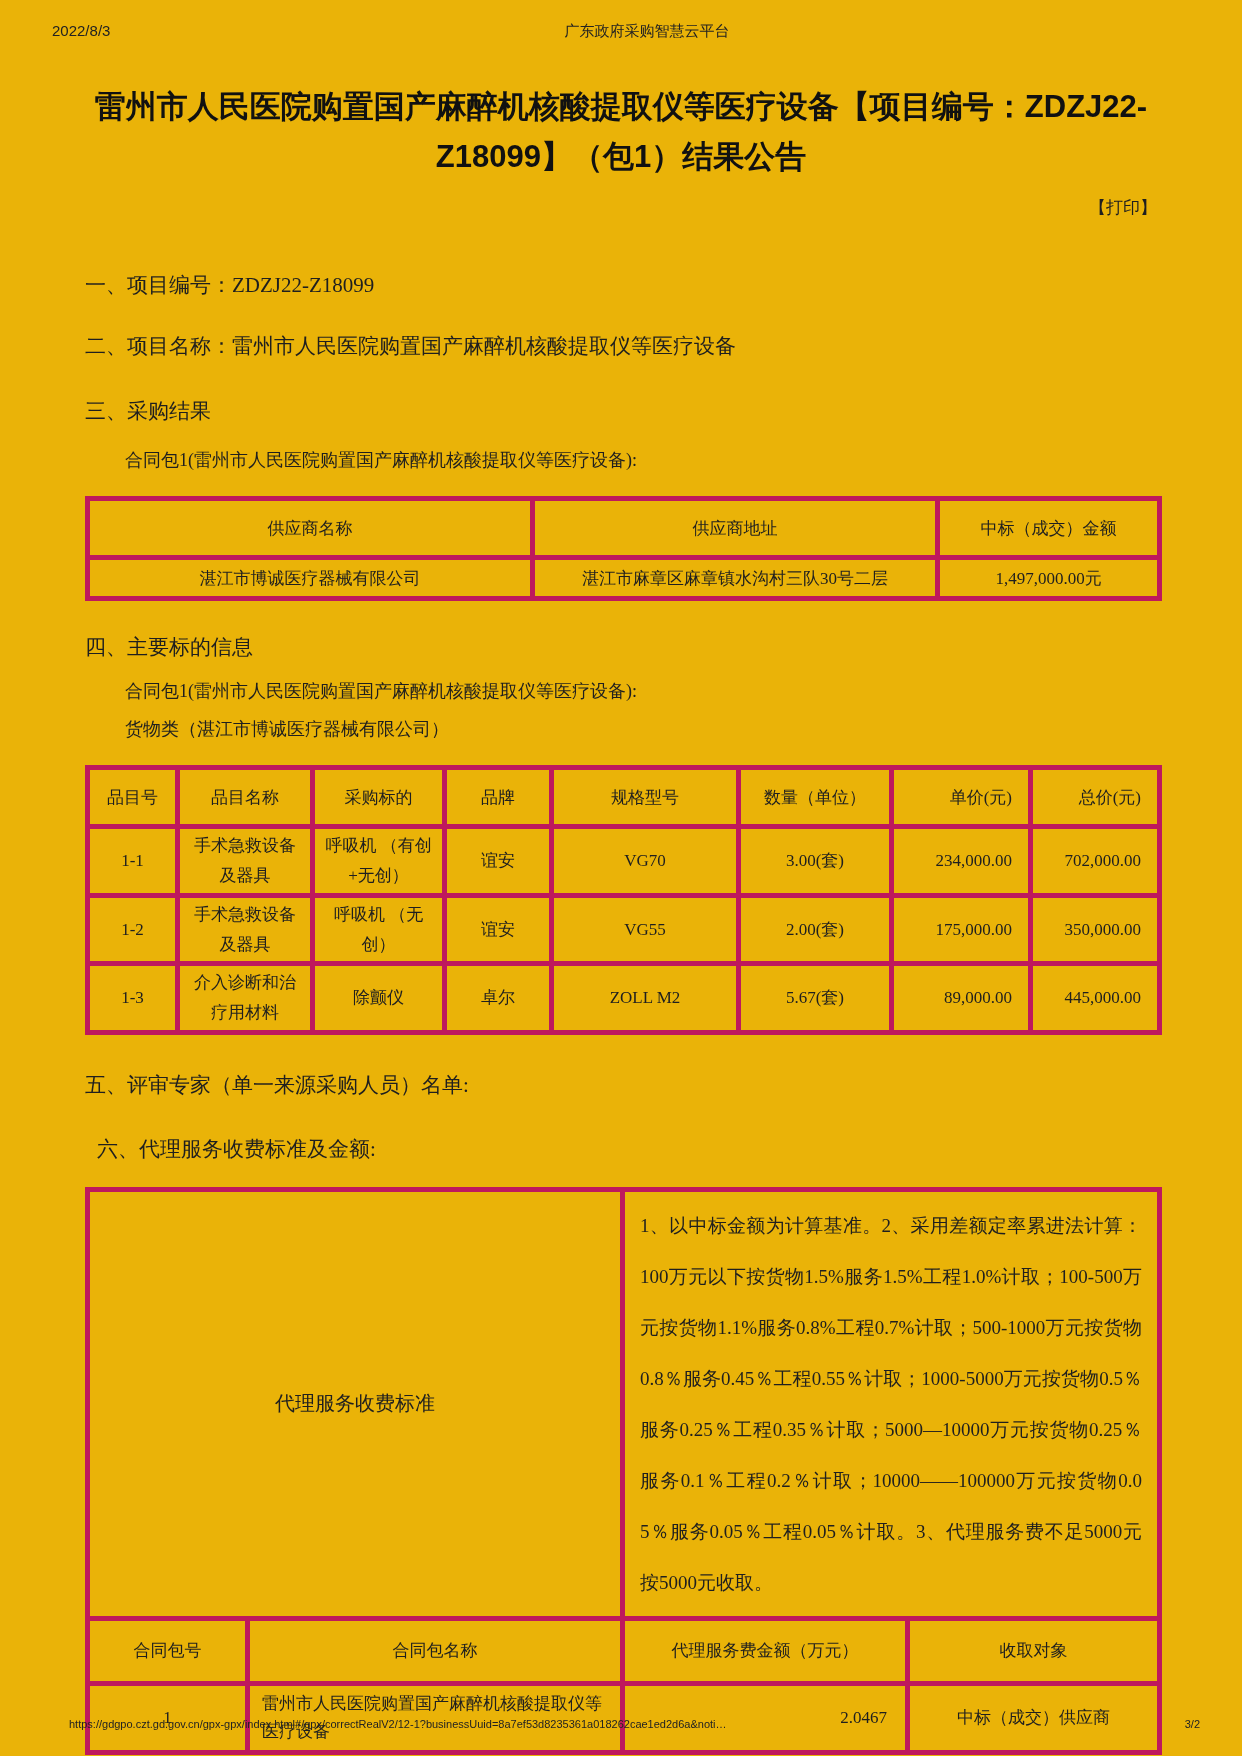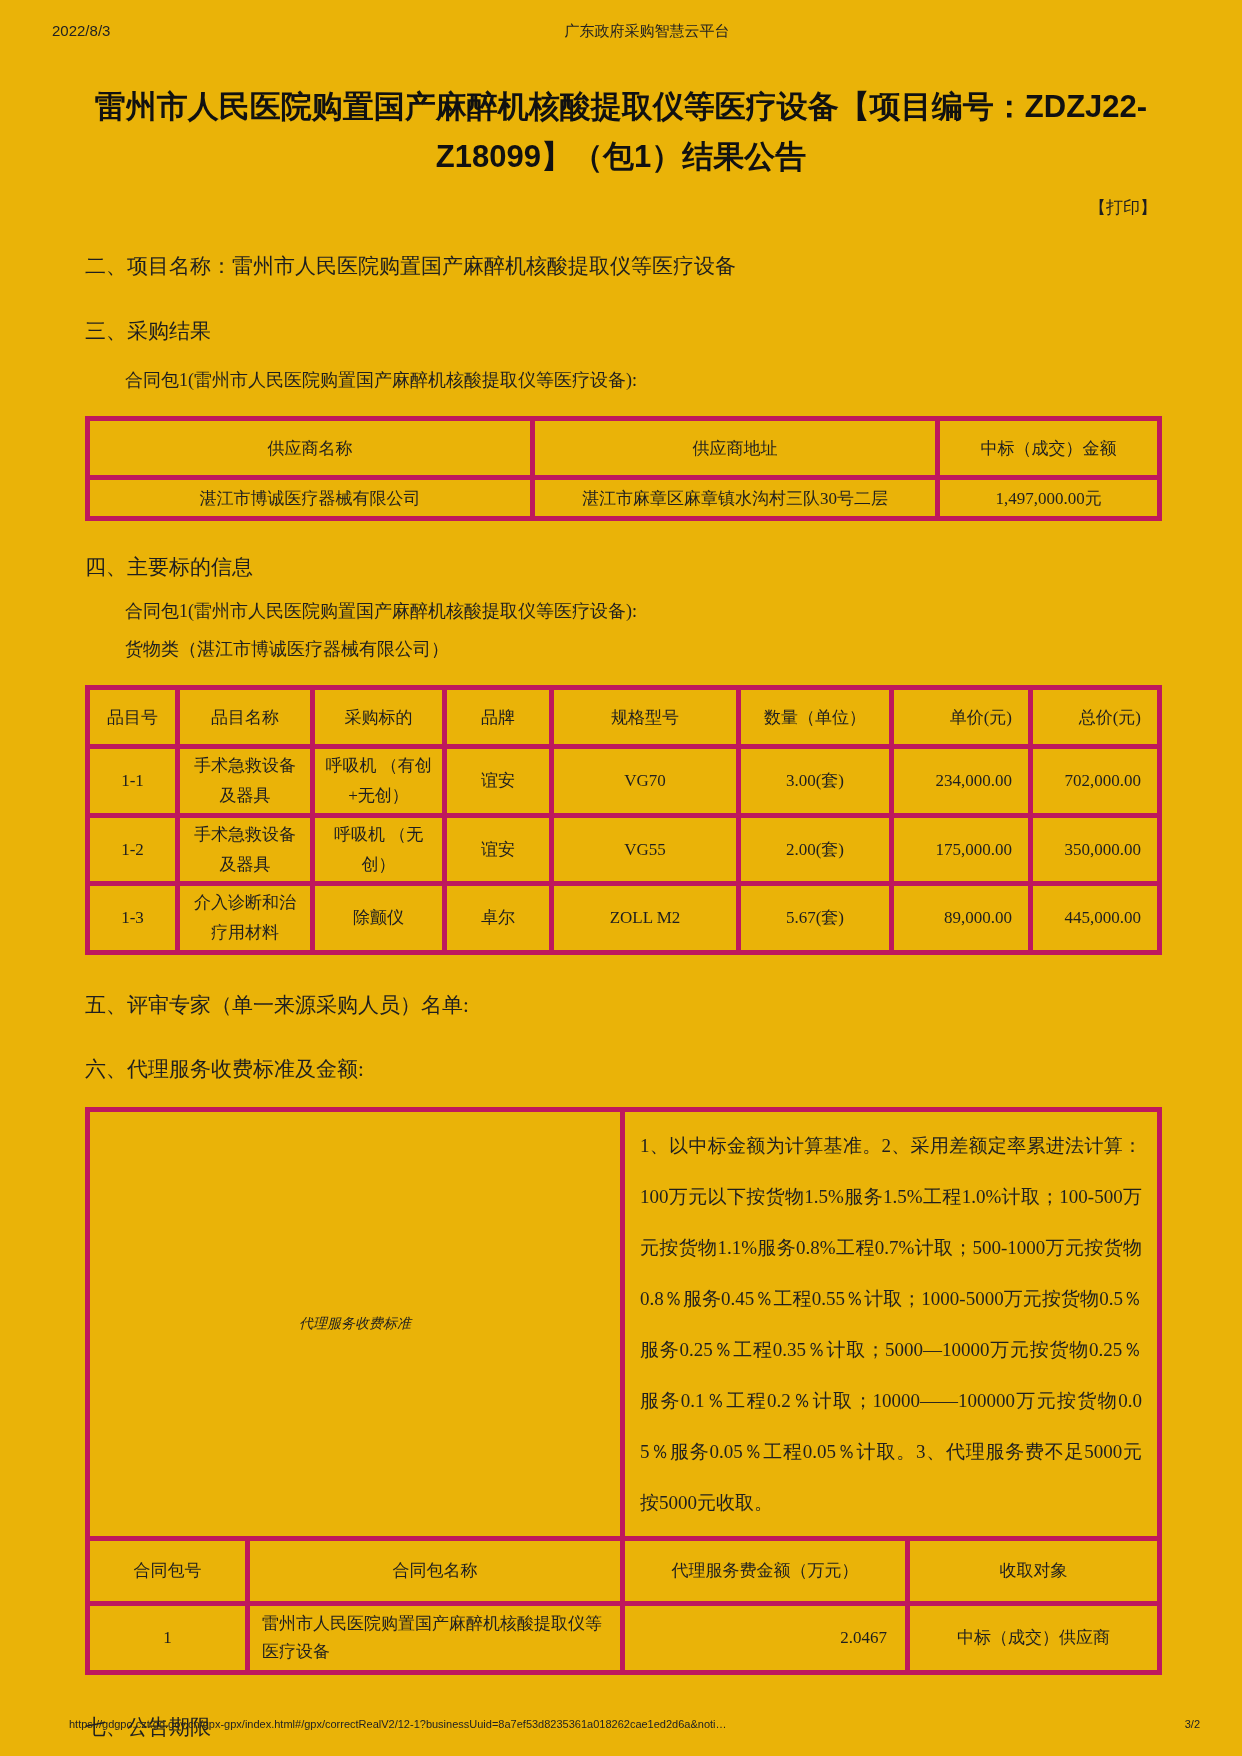--- a/index.html
+++ b/index.html
@@ -29,21 +29,21 @@
     text-align:center;color:#111;
   }
   .print-row{margin-top:14px;text-align:right;font-size:17px;}
   .print-link{color:#1f1f1f;text-decoration:none;cursor:pointer;font-family:"Liberation Serif","DejaVu Serif",serif;}
   .sec-heading{font-size:21px;color:#1f1f1f;font-weight:400;margin:0;}
   .h-s1{margin-top:52px;}
   .h-s2{margin-top:33px;}
   .h-s3{margin-top:37px;}
   .h-s4{margin-top:32px;}
   .h-s5{margin-top:36px;}
-  .h-s6{margin-top:36px;}
+  .h-s6{margin-top:36px;margin-left:12px;}
   .h-s7{margin-top:38px;}
   .indent-p{margin:0;margin-left:40px;font-size:18px;color:#1f1f1f;}
   .p-intro{margin-top:23px;}
   .p-small{margin-top:14px;}
   .p-names{margin-top:17px;}
   .p-period{margin-top:17px;}
   
   table.doc-table{
     width:1072px;table-layout:fixed;border-collapse:collapse;
     border:2px solid #3c3c3c;font-size:17px;color:#1f1f1f;
@@ -56,21 +56,21 @@
   }
   table.doc-table tr.head-row td{height:50px;}
   
   .t1-data td{height:32px;}
   
   .t2 td{height:56px;}
   .t2 tr.head-row td{height:50px;}
   .t2 td.num-right{text-align:right;padding-right:16px;}
   
   .t3{margin-top:26px;}
-  .t3 td.fee-label{font-size:14px;font-style:italic;}
+  .t3 td.fee-label{font-size:20px;}
   .t3 td.fee-text{
     text-align:justify;font-size:19px;line-height:51px;
     padding:8px 15px;vertical-align:top;
   }
   .t3 tr.head2 td{height:56px;border-top:2px solid #3c3c3c;font-size:17px;}
   .t3 tr.data2 td{height:54px;}
   .t3 td.pkg-name{text-align:left;padding:4px 12px;line-height:1.65;}
   .t3 td.fee-amount{text-align:right;padding-right:18px;}
   
   .meta-footer{
@@ -94,20 +94,21 @@
   </div>
 
   <div class="content">
 
     <h1 class="doc-title">雷州市人民医院购置国产麻醉机核酸提取仪等医疗设备【项目编号：ZDZJ22-Z18099】（包1）结果公告</h1>
 
     <div class="print-row">
       <a class="print-link">【打印】</a>
     </div>
 
+    <h2 class="sec-heading h-s1">一、项目编号：ZDZJ22-Z18099</h2>
 
     <h2 class="sec-heading h-s2">二、项目名称：雷州市人民医院购置国产麻醉机核酸提取仪等医疗设备</h2>
 
     <h2 class="sec-heading h-s3">三、采购结果</h2>
     <p class="indent-p p-intro">合同包1(雷州市人民医院购置国产麻醉机核酸提取仪等医疗设备):</p>
 
     <table class="doc-table t1">
       <colgroup>
           <col style="width:445px">
           <col style="width:405px">

